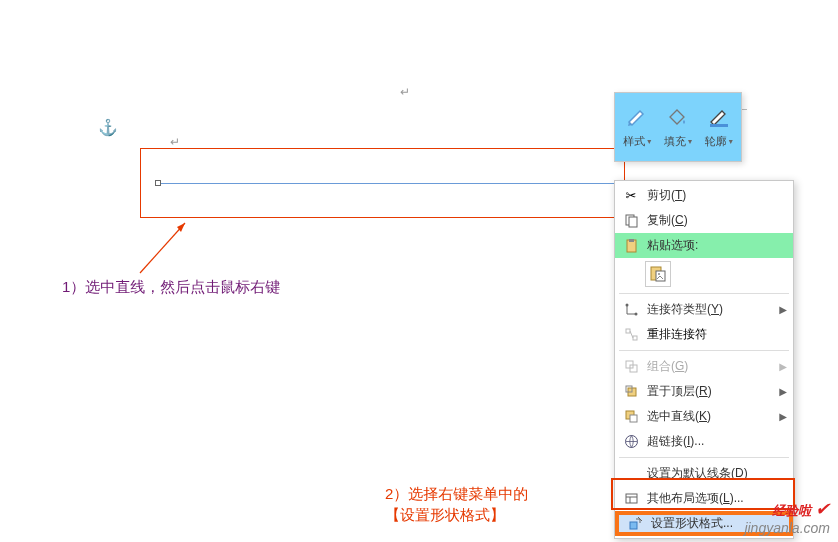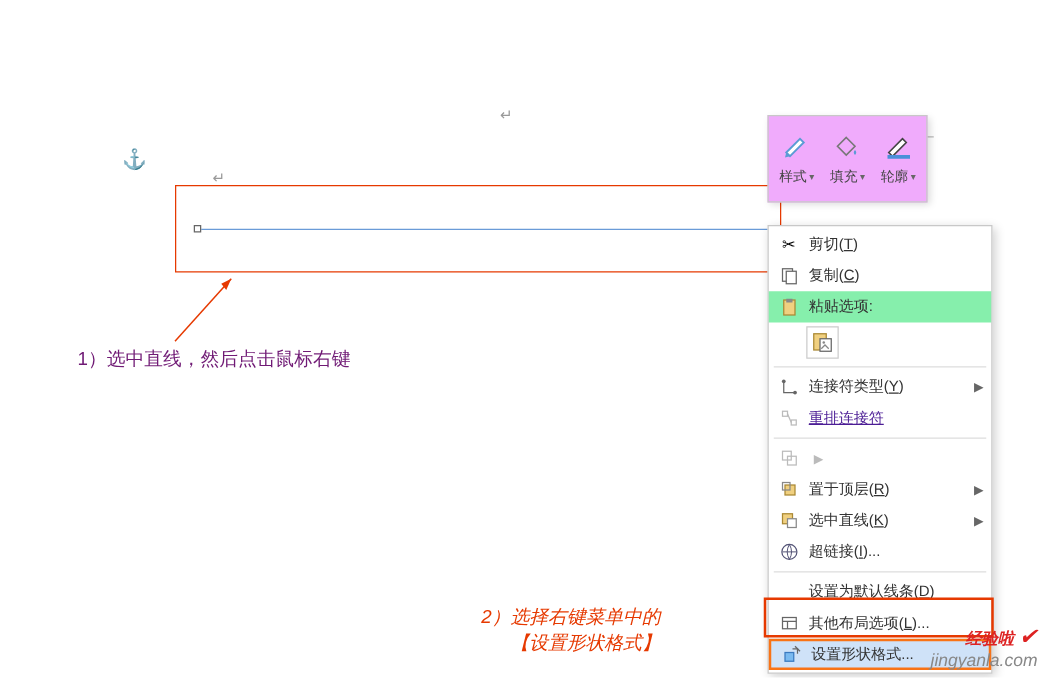--- a/index.html
+++ b/index.html
@@ -72,31 +72,30 @@
       top: 278px;
       color: #701a75;
       font-size: 15px;
     }
     .annotation2 {
       position: absolute;
       left: 385px;
       top: 483px;
       color: #e63900;
       font-size: 15px;
-      text-align: right;
+      text-align: left;
       line-height: 1.4;
-      font-style: italic;
     }
     .float-toolbar {
       position: absolute;
       left: 614px;
       top: 92px;
       width: 128px;
       height: 70px;
-      background: #f0abfc;
+      background: #7dd3fc;
       border: 1px solid #c8c8c8;
       box-shadow: 2px 2px 6px rgba(0,0,0,0.15);
       display: flex;
       align-items: center;
       justify-content: space-around;
       padding: 4px 2px;
     }
     .tb-item {
       display: flex;
       flex-direction: column;
@@ -132,21 +131,21 @@
     }
     .menu-item {
       display: flex;
       align-items: center;
       height: 25px;
       padding: 0 6px 0 6px;
       cursor: pointer;
       position: relative;
     }
     .menu-item.disabled { color: #aaa; cursor: default; }
-    .menu-item.highlighted { background: #cfe2f8; border: 2px solid #f97316; }
+    .menu-item.highlighted { background: #cfe2f8; border: 4px solid #f97316; }
     .menu-icon {
       width: 20px;
       height: 18px;
       display: flex;
       align-items: center;
       justify-content: center;
       margin-right: 6px;
       font-size: 13px;
     }
     .menu-label {
@@ -333,32 +332,33 @@
   </div>
 
   <div class="menu-item disabled">
     <span class="menu-icon">
       <svg width="15" height="15" viewBox="0 0 15 15">
           <rect x="2" y="2" width="4" height="4" fill="none" stroke="#bbb"></rect>
           <rect x="9" y="9" width="4" height="4" fill="none" stroke="#bbb"></rect>
           <path d="M6 4 L9 11" stroke="#bbb"></path>
         </svg>
     </span>
-    <span class="menu-label" style="color:#4c1d95;text-decoration:underline;">重排连接符</span>
+    <span class="menu-label" style="color:#000000;">重排连接符</span>
   </div>
 
   <div class="menu-sep"></div>
 
   <div class="menu-item disabled">
     <span class="menu-icon">
       <svg width="15" height="15" viewBox="0 0 15 15">
           <rect x="2" y="2" width="7" height="7" fill="none" stroke="#bbb"></rect>
           <rect x="6" y="6" width="7" height="7" fill="none" stroke="#bbb"></rect>
         </svg>
     </span>
+    <span class="menu-label" style="color:#aaa;"><span>组合</span>(<span class="accel">G</span>)</span>
     <span class="menu-submenu-arrow" style="color:#bbb;">▶</span>
   </div>
 
   <div class="menu-item">
     <span class="menu-icon">
       <svg width="15" height="15" viewBox="0 0 15 15">
           <rect x="4" y="4" width="8" height="8" fill="#f0d080" stroke="#aa8833"></rect>
           <rect x="2" y="2" width="6" height="6" fill="none" stroke="#888"></rect>
         </svg>
     </span>

